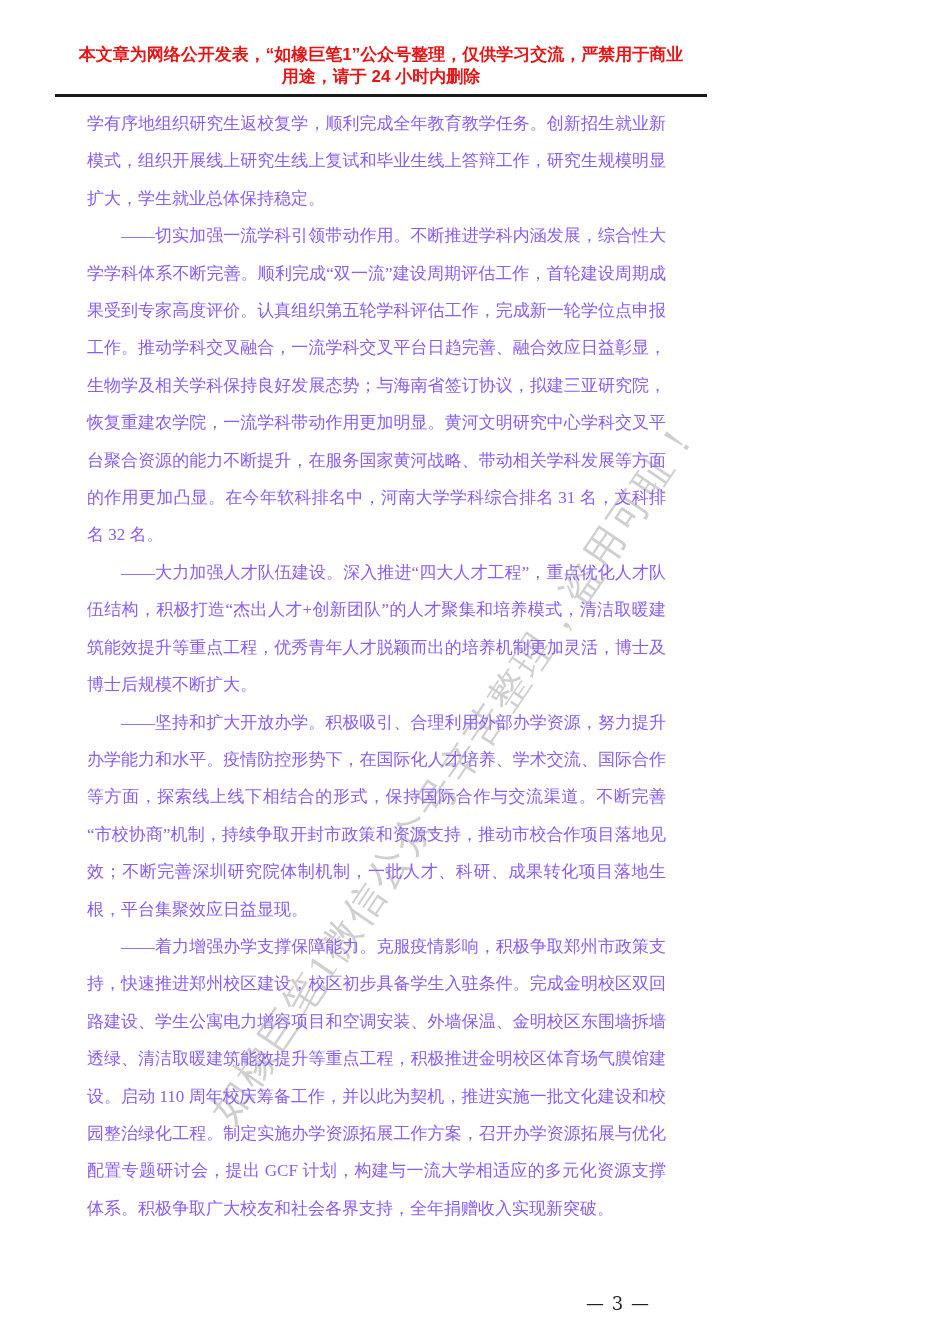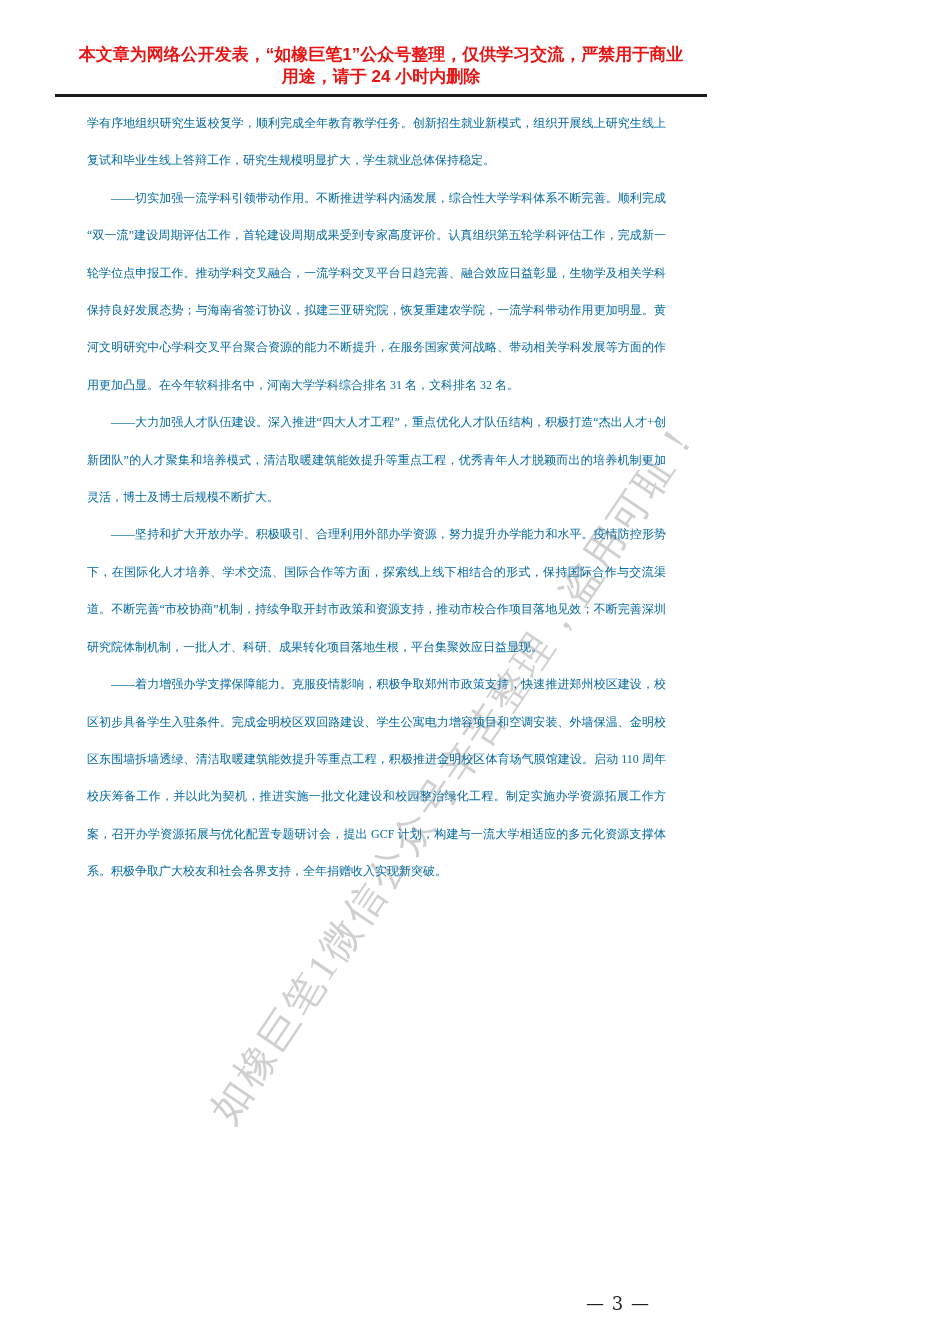--- a/index.html
+++ b/index.html
@@ -22,22 +22,22 @@
   }
   .rule {
     margin: 6px 55px 0 55px;
     border: 0;
     border-top: 3px solid #1a1a1a;
   }
   .doc-body {
     position: relative;
     z-index: 1;
     margin: 8px 96px 0 87px;
-    color: #0369a1;
-    font-size: 12px;
+    color: #8b5cf6;
+    font-size: 17px;
     line-height: 37.4px;
     text-align: justify;
   }
   .doc-body p { margin: 0; text-indent: 2em; }
   .doc-body p.first { text-indent: 0; }
   .watermark {
     position: absolute;
     left: 455px;
     top: 770px;
     z-index: 0;

